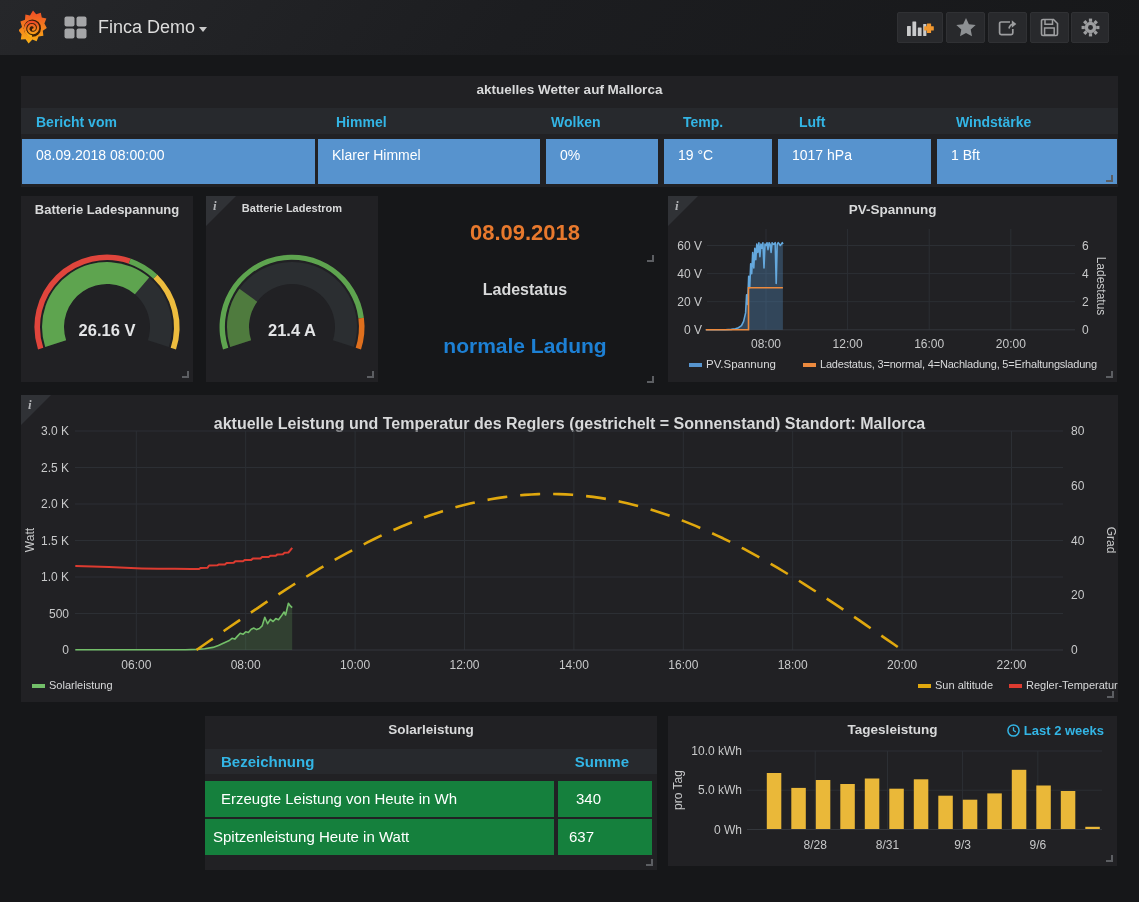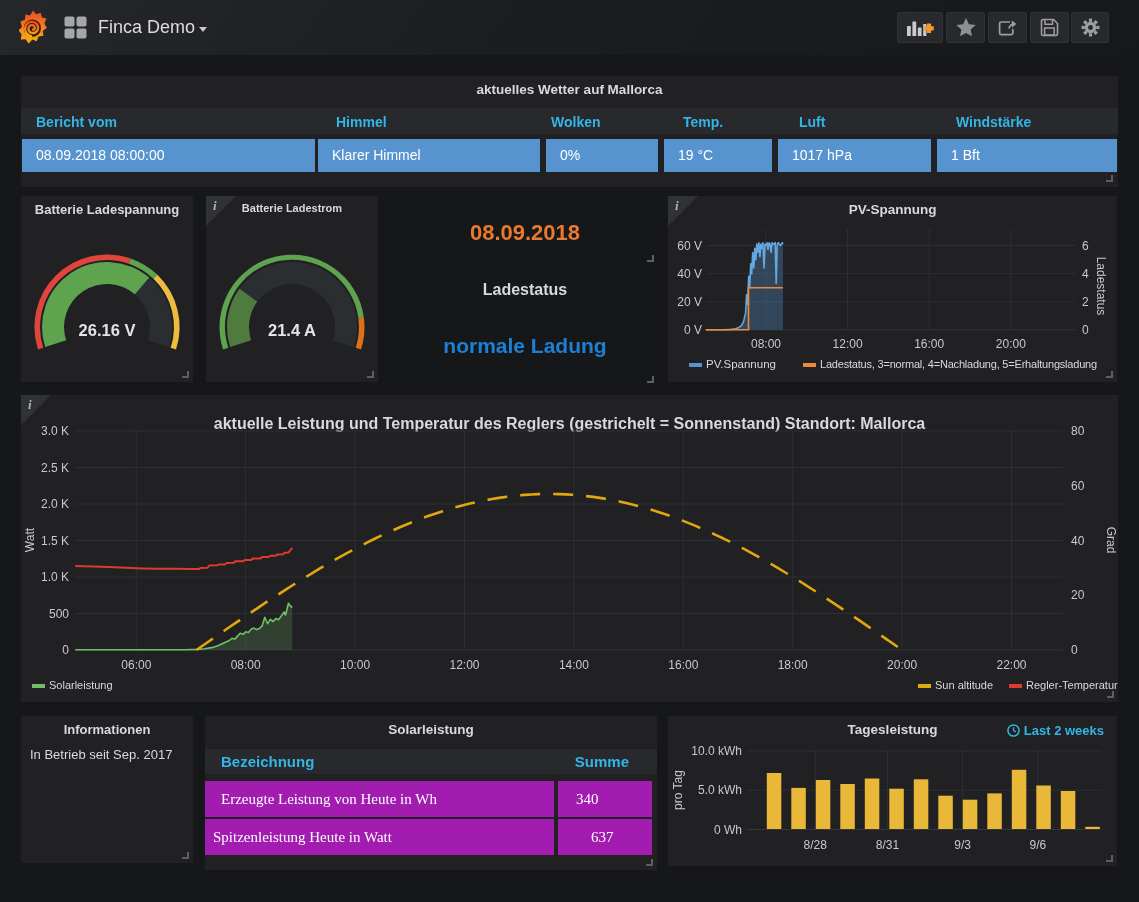--- a/index.html
+++ b/index.html
@@ -3,22 +3,22 @@
 * { margin:0; padding:0; box-sizing:border-box; }
 html,body { width:1139px; height:902px; background:#161719; font-family:"Liberation Sans", sans-serif; overflow:hidden; }
 #page { position:relative; width:1139px; height:902px; }
 .panel { position:absolute; background:#212124; }
 .ptitle { position:absolute; top:6px; left:0; right:0; text-align:center; font-size:13.5px; font-weight:bold; color:#d8d9da; }
 .rcorner { position:absolute; width:7px; height:7px; border-right:2px solid #5c5e62; border-bottom:2px solid #5c5e62; }
 .icorner { position:absolute; left:0; top:0; }
 #navbar { position:absolute; left:0; top:0; width:1139px; height:55px; background:linear-gradient(125deg,#26272a 0%,#1c1d20 45%,#17181a 100%); }
 .navbtn { position:absolute; top:12px; height:31px; background:#28292c; border:1px solid #303134; border-radius:2px; display:flex; align-items:center; justify-content:center; }
 .hblue { color:#33b5e5; font-weight:bold; font-size:14px; }
-.bluecell { position:absolute; background:#5793ce; color:#fff; font-size:14px; line-height:33px; padding-left:14px; height:33px; top:63px; }
-.redcell { position:absolute; background:#a21caf; color:#fff; font-size:15px; height:36px; line-height:36px;font-family:Liberation Serif, serif; }
+.bluecell { position:absolute; background:#5793ce; color:#fff; font-size:14px; line-height:33px; padding-left:14px; height:45px; top:63px; }
+.redcell { position:absolute; background:#15803d; color:#fff; font-size:15px; height:36px; line-height:36px; }
 </style></head>
 <body>
 <div id="page">
 
 <div id="navbar">
   <div style="position:absolute;left:19px;top:10px"><svg width="28" height="36" viewBox="0 0 28 36">
 <defs>
             <linearGradient id="lg" x1="0" y1="0" x2="0" y2="1">
               <stop offset="0" stop-color="#ee4b27"></stop>
               <stop offset="1" stop-color="#f9b215"></stop>
@@ -240,35 +240,30 @@
 <rect x="11" y="289" width="13" height="4" fill="#73bf69"></rect>
 <text x="28" y="294" font-size="11" fill="#d8d9da">Solarleistung</text>
 <rect x="897" y="289" width="13" height="4" fill="#e0a80e"></rect>
 <text x="914" y="294" font-size="11" fill="#d8d9da">Sun altitude</text>
 <rect x="988" y="289" width="13" height="4" fill="#dd3b30"></rect>
 <text x="1005" y="294" font-size="11" fill="#d8d9da">Regler-Temperatur</text>
 </svg>
   <div class="rcorner" style="right:4px;bottom:4px"></div>
 </div>
 
-<div class="panel" style="left:21px;top:716px;width:172px;height:147px">
-  <div class="ptitle" style="font-size:13px">Informationen</div>
-  <div style="position:absolute;left:9px;top:31px;font-size:13px;color:#d8d9da">In Betrieb seit Sep. 2017</div>
-  <div class="rcorner" style="right:4px;bottom:4px"></div>
-</div>
 
 <div class="panel" style="left:205px;top:716px;width:452px;height:154px">
   <div class="ptitle">Solarleistung</div>
   <div style="position:absolute;left:0;top:33px;width:452px;height:25px;background:#27292d"></div>
   <div class="hblue" style="position:absolute;left:16px;top:37px;font-size:15px">Bezeichnung</div>
   <div class="hblue" style="position:absolute;right:28px;top:37px;font-size:15px">Summe</div>
   <div class="redcell" style="left:0;top:65px;width:349px;padding-left:16px">Erzeugte Leistung von Heute in Wh</div>
   <div class="redcell" style="left:353px;top:65px;width:94px;padding-left:18px">340</div>
   <div class="redcell" style="left:0;top:103px;width:349px;padding-left:8px">Spitzenleistung Heute in Watt</div>
-  <div class="redcell" style="left:353px;top:103px;width:94px;padding-left:33px">637</div>
+  <div class="redcell" style="left:353px;top:103px;width:94px;padding-left:11px">637</div>
   <div class="rcorner" style="right:4px;bottom:4px"></div>
 </div>
 
 <div class="panel" style="left:668px;top:716px;width:449px;height:150px">
   <div class="ptitle">Tagesleistung</div>
   <div style="position:absolute;right:13px;top:7px;font-size:13px;font-weight:bold;color:#33b5e5"><svg width="13" height="13" viewBox="0 0 14 14" style="vertical-align:-2px">
           <circle cx="7" cy="7" r="6" fill="none" stroke="#33b5e5" stroke-width="1.6"></circle>
           <path d="M7 3.5 V7 L9.5 8.5" fill="none" stroke="#33b5e5" stroke-width="1.4"></path>
         </svg> Last 2 weeks</div>
   <svg width="449" height="150" style="position:absolute;left:0;top:0">

